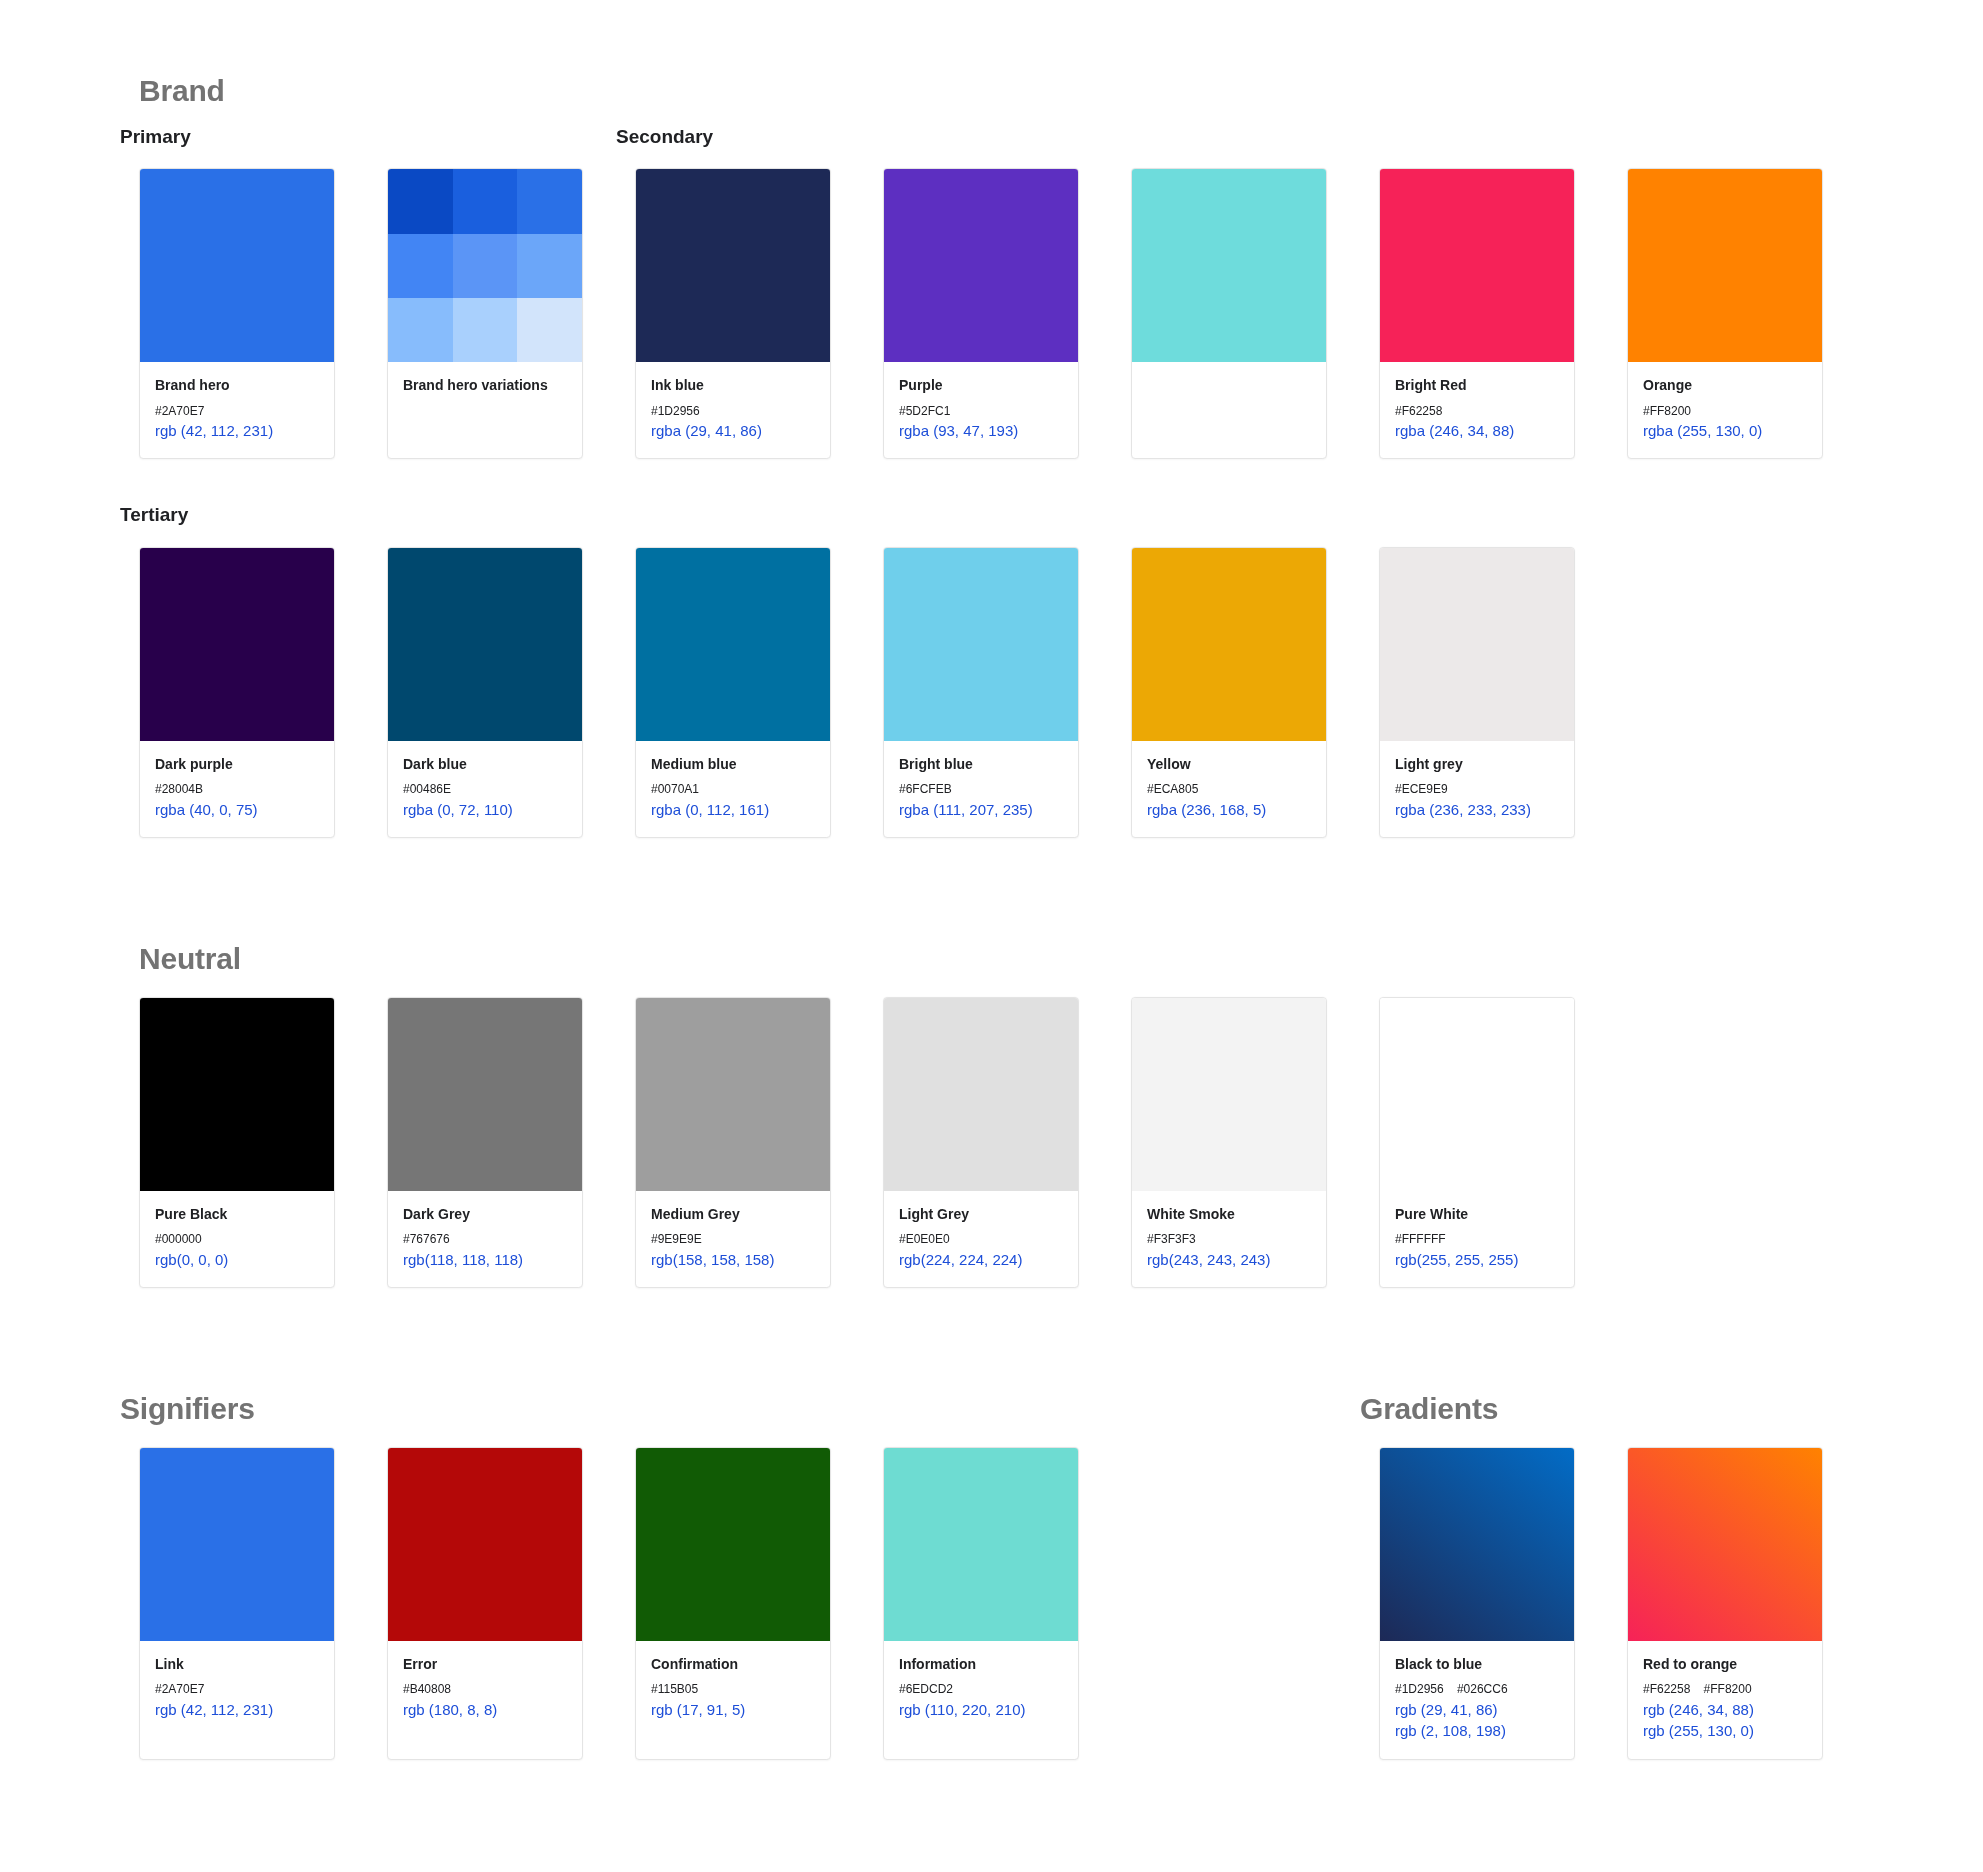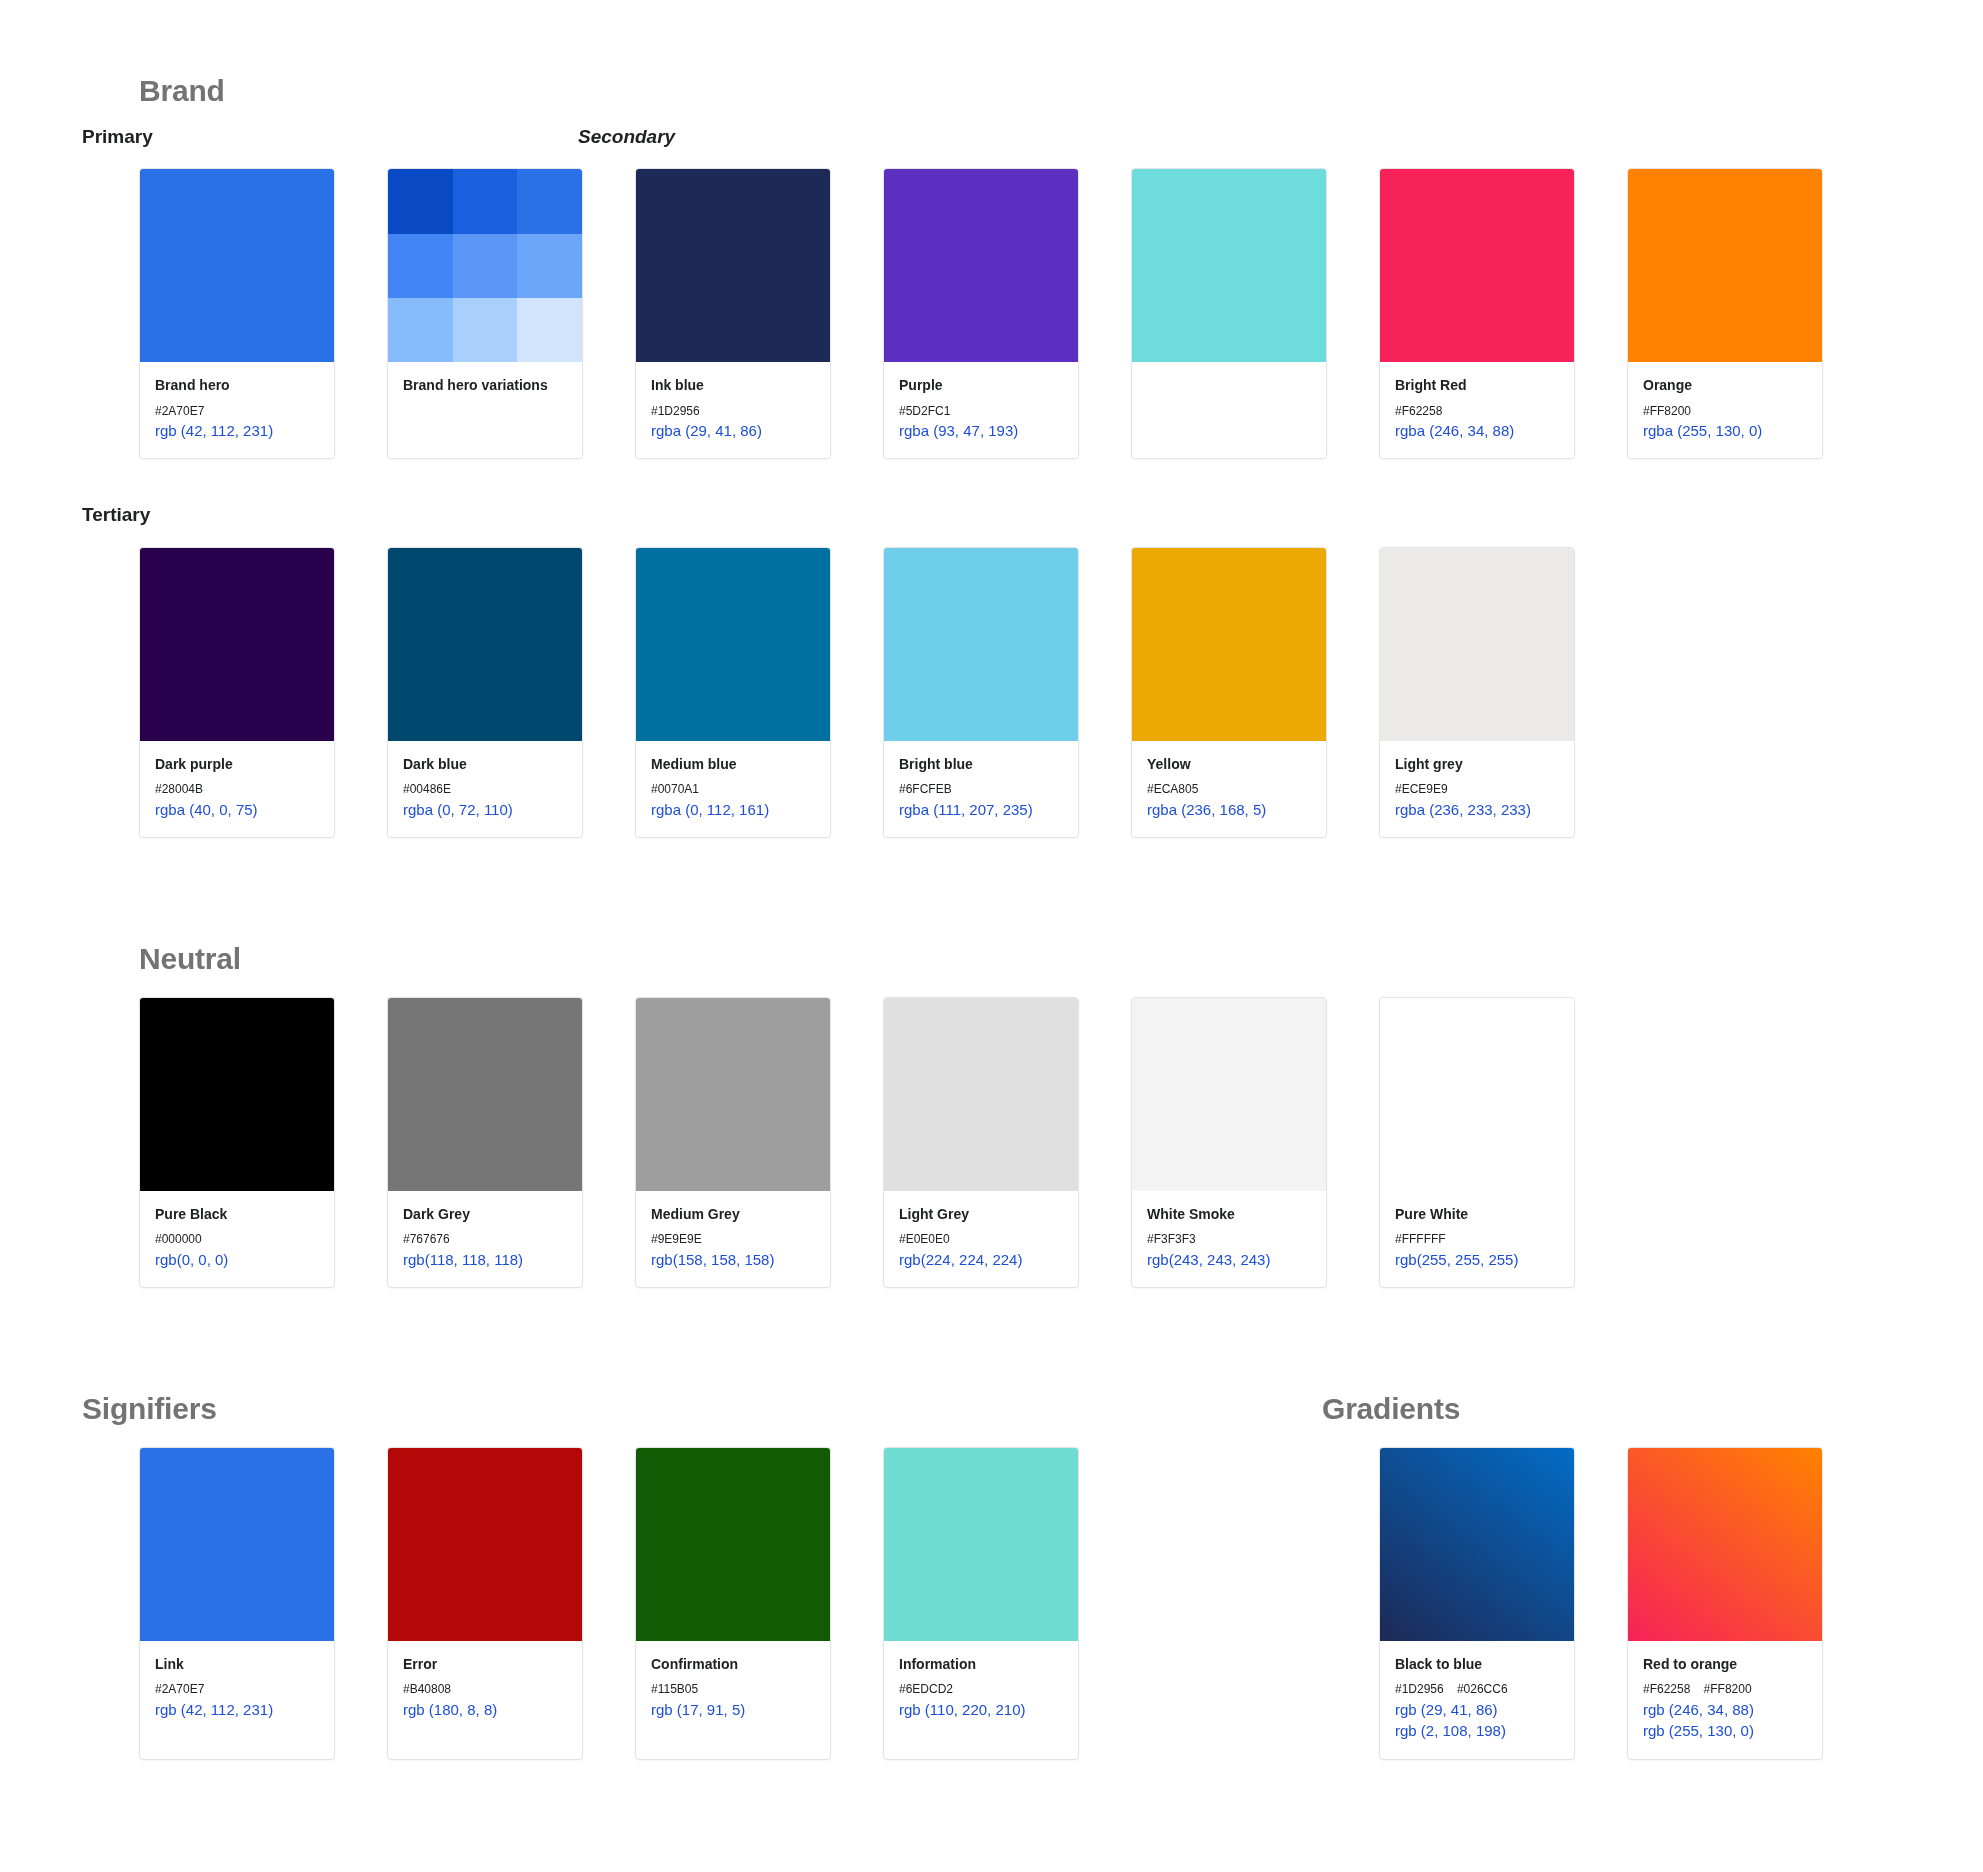--- a/index.html
+++ b/index.html
@@ -39,21 +39,21 @@
   .grid {
     display: grid;
     grid-template-columns: repeat(7, 248px);
     justify-content: start;
     padding-left: 139px;
   }
   .sub-head-row {
     display: grid;
     grid-template-columns: repeat(7, 248px);
     justify-content: start;
-    padding-left: 82px;
+    padding-left: 120px;
   }
   .section-head {
     padding-left: 139px;
   }
 
   
   .card {
     width: 196px;
     background: #ffffff;
     border: 0.8px solid #e4e4e4;
@@ -122,21 +122,21 @@
   <div class="sp-brand-top"></div>
 
   <div class="section-head">
     <h1 class="h-major">Brand</h1>
   </div>
   <div class="sp-after-major"></div>
 
   <div class="sub-head-row">
     <h2 class="h-minor">Primary</h2>
     <div></div>
-    <h2 class="h-minor" style="grid-column:3 / span 1;font-style:italic;">Secondary</h2>
+    <h2 class="h-minor" style="grid-column:3 / span 1;">Secondary</h2>
   </div>
   <div class="sp-after-minor"></div>
 
   <div class="grid">
 
     <div class="card">
       <div class="chip" style="background: rgb(42, 112, 231);"></div>
       <div class="meta">
         <div class="c-name">Brand hero</div>
         <div class="c-hex">#2A70E7</div>

